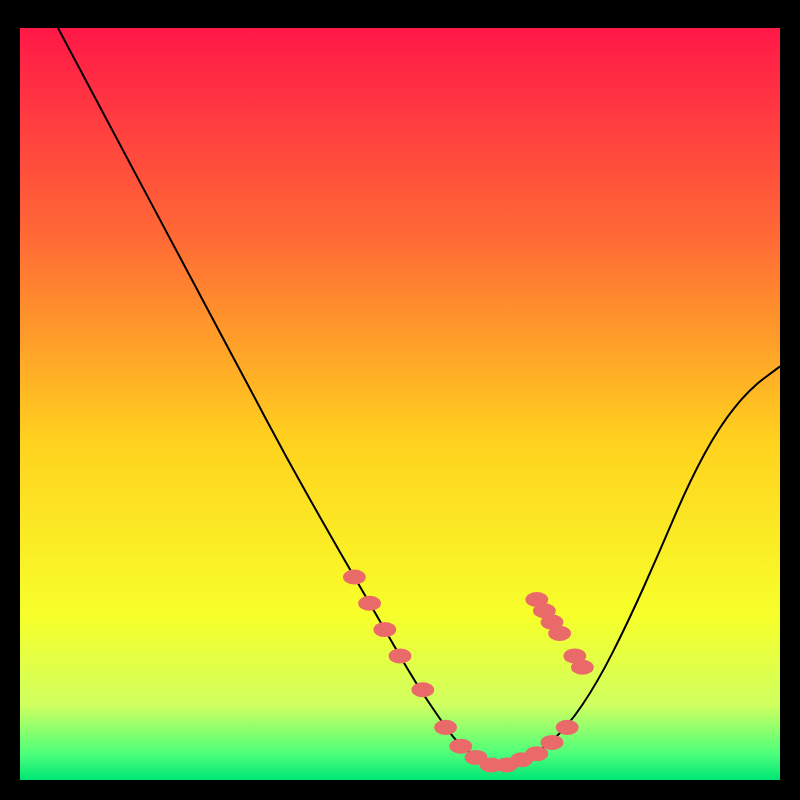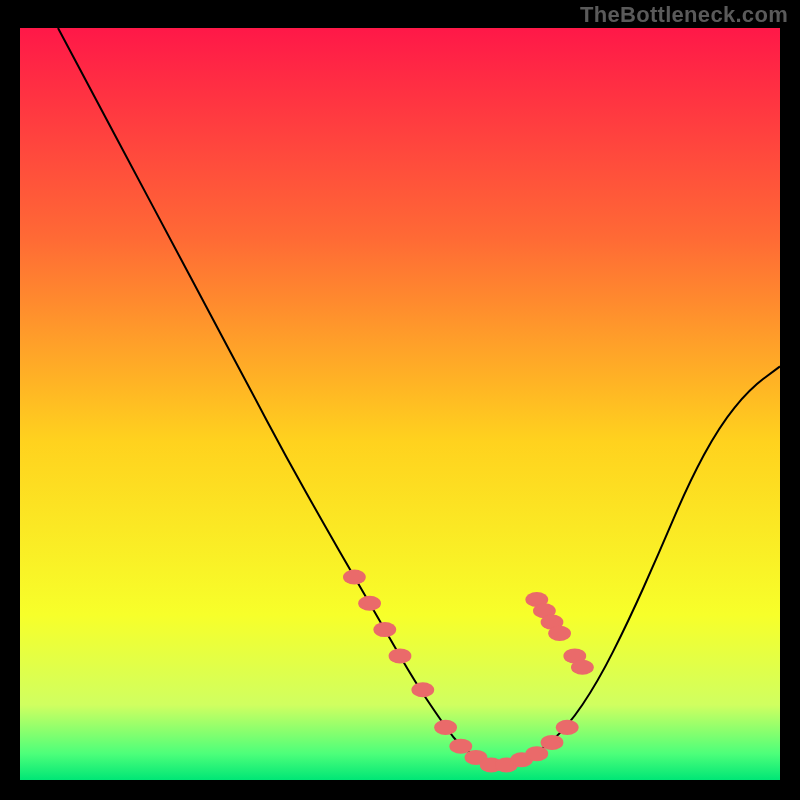--- a/index.html
+++ b/index.html
@@ -33,21 +33,20 @@
     top: 28px;
     width: 760px;
     height: 752px;
     display: block;
   }
 </style>
 </head>
 <body>
 
 <div class="frame">
-  <div class="watermark">TheBottleneck.com</div>
 
   <svg class="plot" viewBox="0 0 100 100" preserveAspectRatio="none">
     <defs>
       <linearGradient id="bg" x1="0" y1="0" x2="0" y2="1">
         <stop offset="0" stop-color="#ff1848"></stop>
         <stop offset="0.28" stop-color="#ff6a35"></stop>
         <stop offset="0.55" stop-color="#ffd21e"></stop>
         <stop offset="0.78" stop-color="#f7ff2a"></stop>
         <stop offset="0.90" stop-color="#d0ff60"></stop>
         <stop offset="0.965" stop-color="#4dff7a"></stop>

